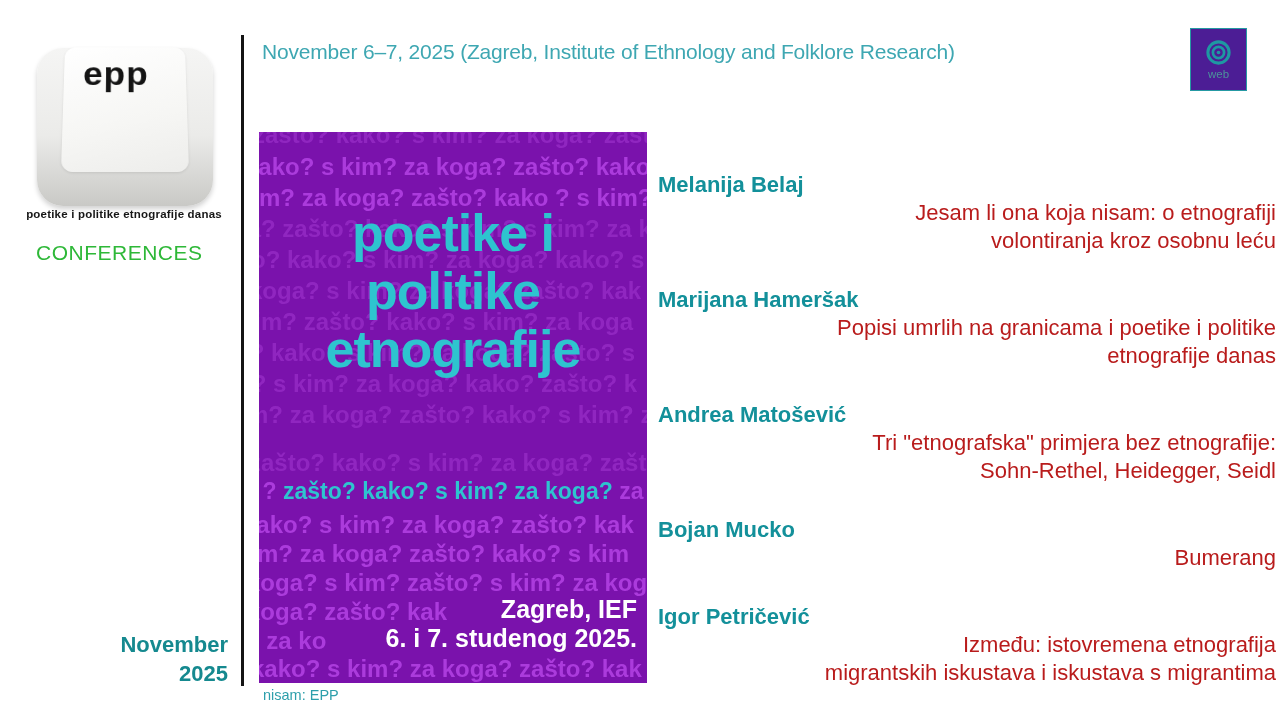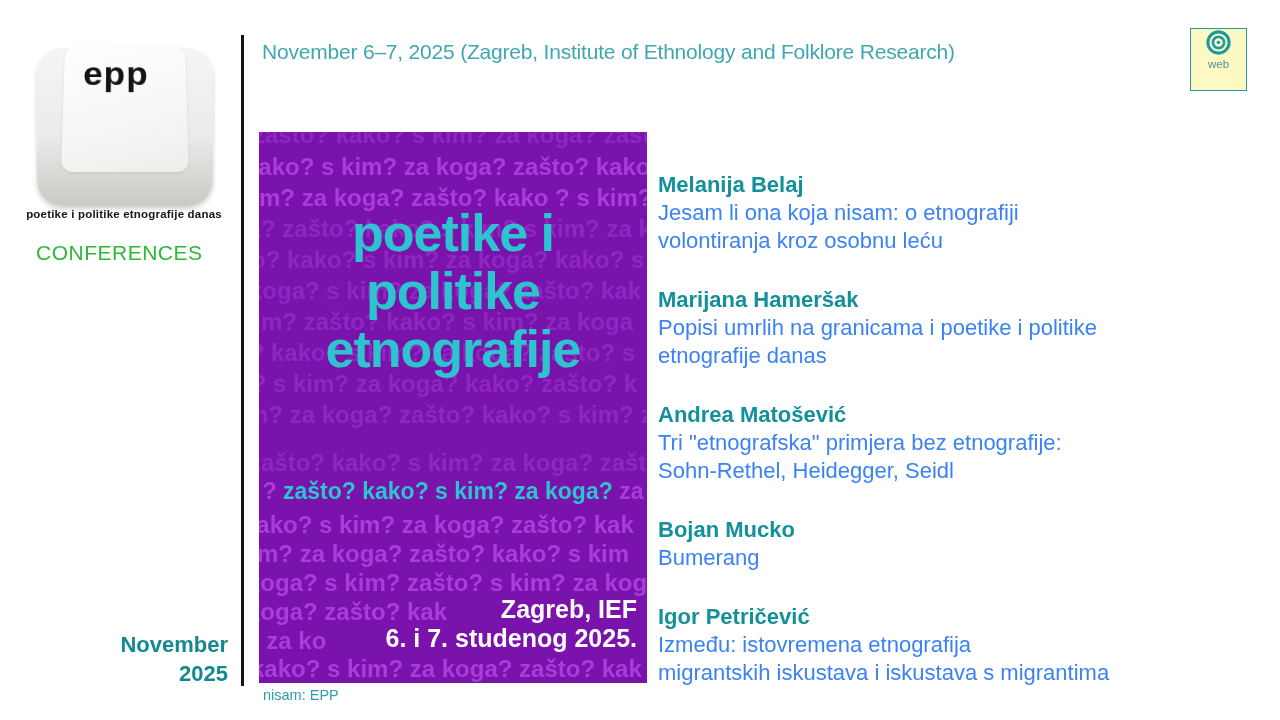--- a/index.html
+++ b/index.html
@@ -44,22 +44,22 @@
 
   .divider { position:absolute; left:241px; top:35px; width:3px; height:651px; background:#141414; }
 
   
   .header-title {
     position:absolute; left:262px; top:40px;
     font-size:21px; font-weight:400; color:#3ea7b2; letter-spacing:-0.2px;
   }
   .web-box {
     position:absolute; left:1190px; top:28px; width:57px; height:63px;
-    border:1.5px solid #2599a3; background:#fef9c3;
-    display:flex; flex-direction:column; align-items:center; 
+    border:1.5px solid #2599a3; background:#4c1d95;
+    display:flex; flex-direction:column; align-items:center; justify-content:center;
     gap:2px; cursor:pointer;
   }
   .web-box span { font-size:11.5px; color:#4c929b; }
 
   
   .poster {
     position:absolute; left:259px; top:132px; width:388px; height:551px;
     background:#7a12ac; overflow:hidden; font-weight:800;
   }
   .bg-row {
@@ -81,21 +81,21 @@
   .q-row .q-main { color:#2ec4cf; }
   .poster-loc  { position:absolute; right:10px; top:463px; font-size:25px; font-weight:800; color:#ffffff; }
   .poster-date { position:absolute; right:10px; top:492px; font-size:25px; font-weight:800; color:#ffffff;margin-left:18px; }
 
   .credit { position:absolute; left:263px; top:687px; font-size:14.5px; color:#2d9fab; }
 
   
   .speakers { position:absolute; left:658px; top:171px; width:618px; }
   .speaker { margin-bottom:31px; }
   .speaker-name { font-size:22px; font-weight:800; line-height:28px; color:#13909a; }
-  .speaker-title { font-size:22px; font-weight:400; line-height:28px; color:#3b82f6; white-space:pre-line; }
+  .speaker-title { font-size:22px; font-weight:400; line-height:28px; color:#b91c1c; white-space:pre-line;text-align:right; }
 </style>
 </head>
 <body>
 
 <div class="page">
 
   <div class="keycap">
     <div class="key-base"></div>
     <div class="key-top">
       <span class="key-label">epp</span>

